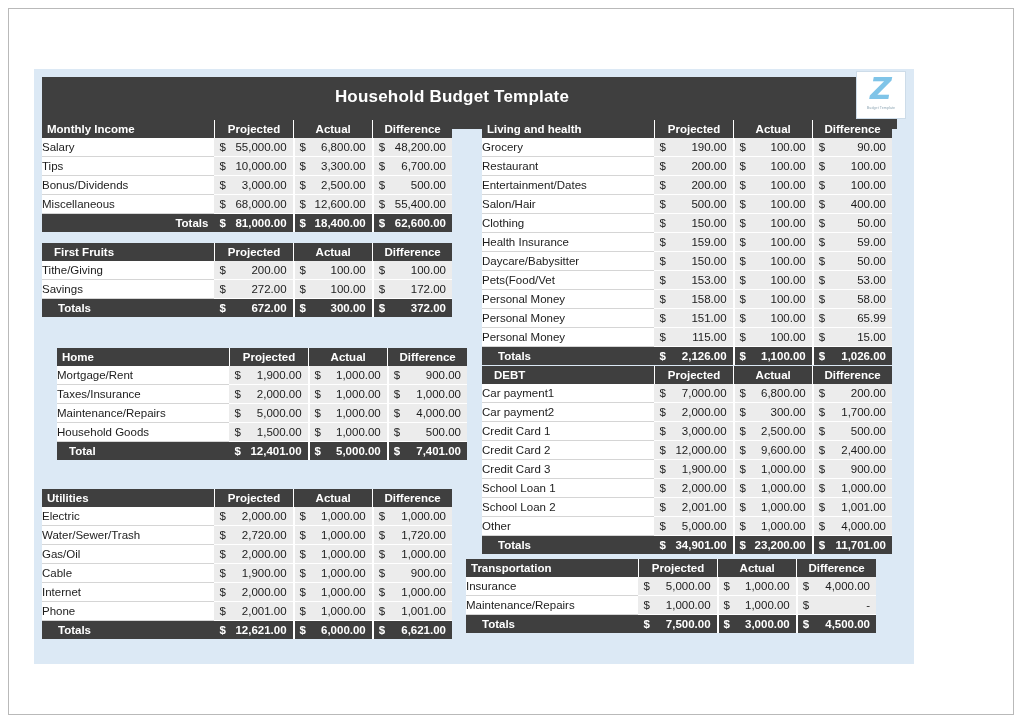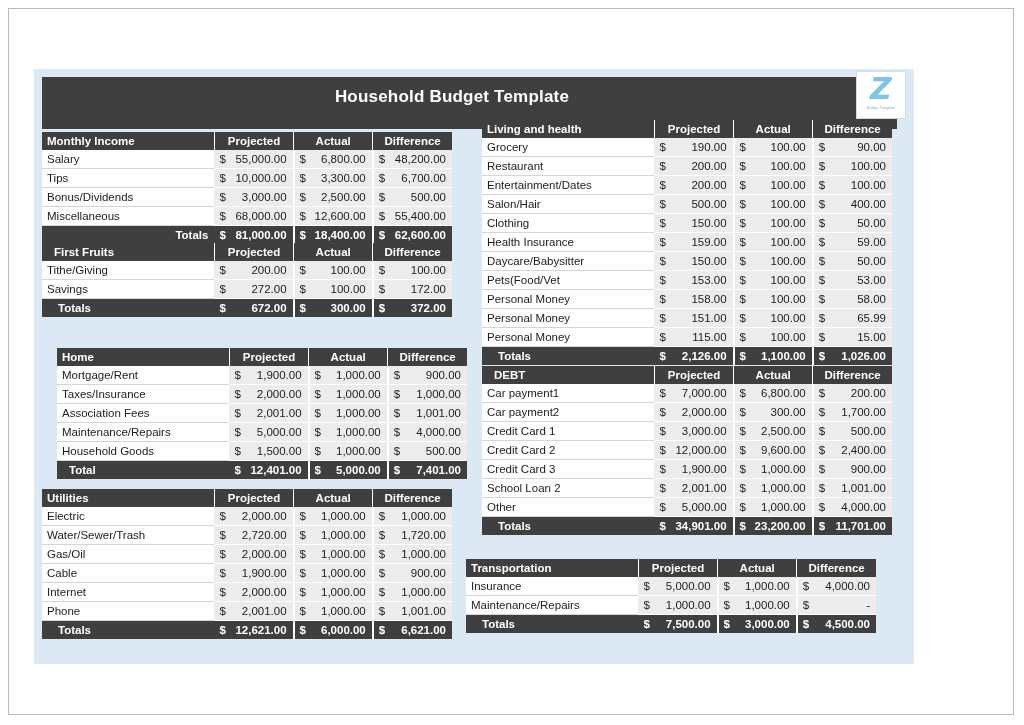--- a/index.html
+++ b/index.html
@@ -122,21 +122,20 @@
   }
   thead th.h-label  { text-align: left;  padding-left: 5px; }
   thead th.h-label.indent { padding-left: 12px; }
   thead th.h-col    { text-align: center; }
   thead th:last-child { border-right: none; }
 
   
   tbody td.t-label {
     background: #ffffff;
     text-align: left;
-    padding-left: 5px;
     border-bottom: 1px solid #d5d5d5;
   }
   tbody td.t-cur {
     background: #ececec;
     text-align: left;
     padding-left: 5px;
     border-bottom: 1px solid #ffffff;
   }
   tbody td.t-num {
     background: #ececec;
@@ -170,21 +169,21 @@
   <div id="title-bar">
     <div class="title-text">Household Budget Template</div>
   </div>
 
   <div id="logo">
     <span class="logo-z">Z</span>
     <span class="logo-caption">Budget Template</span>
   </div>
 
   <div id="tables-root">
-      <div class="block" style="left: 33px; top: 111px; margin-top: 12px;">
+      <div class="block" style="left: 33px; top: 111px;">
         <table>
           <colgroup>
             <col class="c-label">
             <col class="c-cur">
             <col class="c-num">
             <col class="c-cur">
             <col class="c-num">
             <col class="c-cur">
             <col class="c-num">
           </colgroup>
@@ -331,29 +330,20 @@
             <tr>
               <td class="t-label">Taxes/Insurance</td>
               <td class="t-cur">$</td>
               <td class="t-num">2,000.00</td>
               <td class="t-cur sep">$</td>
               <td class="t-num">1,000.00</td>
               <td class="t-cur sep">$</td>
               <td class="t-num">1,000.00</td>
             </tr>
             <tr>
-              <td class="t-label">Association Fees</td>
-              <td class="t-cur">$</td>
-              <td class="t-num">2,001.00</td>
-              <td class="t-cur sep">$</td>
-              <td class="t-num">1,000.00</td>
-              <td class="t-cur sep">$</td>
-              <td class="t-num">1,001.00</td>
-            </tr>
-            <tr>
               <td class="t-label">Maintenance/Repairs</td>
               <td class="t-cur">$</td>
               <td class="t-num">5,000.00</td>
               <td class="t-cur sep">$</td>
               <td class="t-num">1,000.00</td>
               <td class="t-cur sep">$</td>
               <td class="t-num">4,000.00</td>
             </tr>
             <tr>
               <td class="t-label">Household Goods</td>
@@ -658,20 +648,29 @@
             <tr>
               <td class="t-label">Credit Card 3</td>
               <td class="t-cur">$</td>
               <td class="t-num">1,900.00</td>
               <td class="t-cur sep">$</td>
               <td class="t-num">1,000.00</td>
               <td class="t-cur sep">$</td>
               <td class="t-num">900.00</td>
             </tr>
             <tr>
+              <td class="t-label">School Loan 1</td>
+              <td class="t-cur">$</td>
+              <td class="t-num">2,000.00</td>
+              <td class="t-cur sep">$</td>
+              <td class="t-num">1,000.00</td>
+              <td class="t-cur sep">$</td>
+              <td class="t-num">1,000.00</td>
+            </tr>
+            <tr>
               <td class="t-label">School Loan 2</td>
               <td class="t-cur">$</td>
               <td class="t-num">2,001.00</td>
               <td class="t-cur sep">$</td>
               <td class="t-num">1,000.00</td>
               <td class="t-cur sep">$</td>
               <td class="t-num">1,001.00</td>
             </tr>
             <tr>
               <td class="t-label">Other</td>

